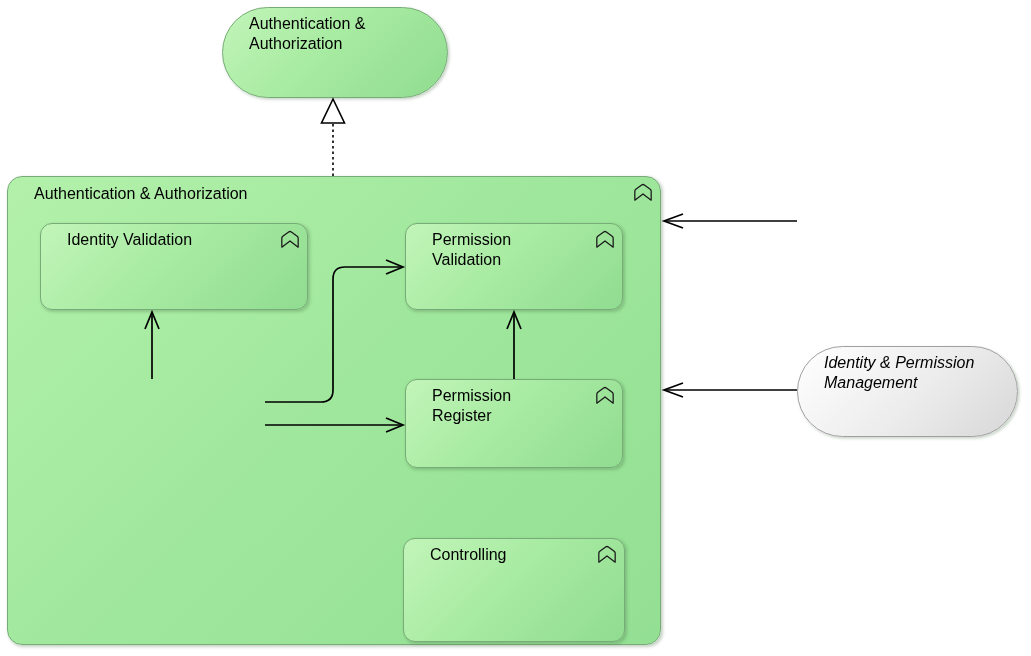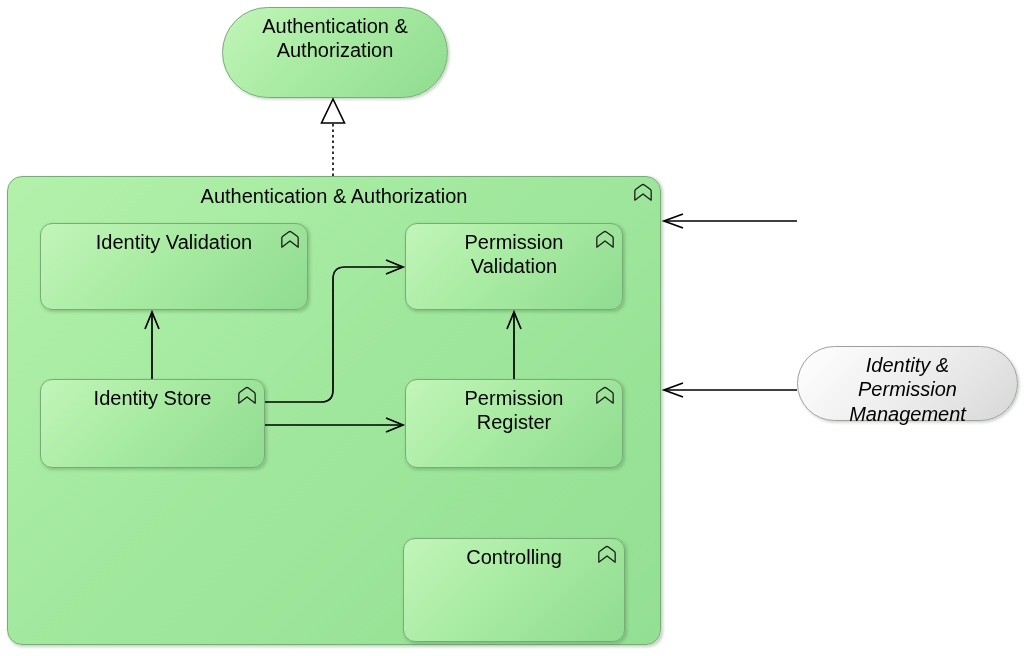--- a/index.html
+++ b/index.html
@@ -8,22 +8,22 @@
     width: 1031px;
     height: 656px;
     background: #ffffff;
     font-family: "Liberation Sans", sans-serif;
     color: #000;
     overflow: hidden;
   }
   .node {
     position: absolute;
     box-sizing: border-box;
-    text-align: center;
-    font-size: 20px;
+    text-align: left;
+    font-size: 16px;
     line-height: 1.22;
     border: 1px solid #77ab77;
     box-shadow: 1.5px 1.5px 3px rgba(70, 110, 70, 0.30);
     z-index: 2;
   }
   .green-el {
     background: linear-gradient(135deg, #c2f5b9 0%, #a8eba2 45%, #90dc90 100%);
   }
   .container-el {
     background: linear-gradient(135deg, #b3f1ab 0%, #9fe79c 50%, #93df93 100%);
@@ -94,44 +94,38 @@
   </div>
 
   <div class="node rrect green-el" style="left:405px; top:223px; width:218px; height:87px;">
     <span class="label">Permission
 Validation</span>
     <svg class="chev" viewBox="0 0 26 22">
       <path d="M4 20 V10.2 Q4 8.8 5.1 8 L11.5 3.3 Q13 2.2 14.5 3.3 L20.9 8 Q22 8.8 22 10.2 V20 L13 13.2 Z"></path>
     </svg>
   </div>
 
-  <div class="node rrect green-el" style="left:40px; top:379px; width:225px; height:89px;">
-    <span class="label">Identity Store</span>
-    <svg class="chev" viewBox="0 0 26 22">
-      <path d="M4 20 V10.2 Q4 8.8 5.1 8 L11.5 3.3 Q13 2.2 14.5 3.3 L20.9 8 Q22 8.8 22 10.2 V20 L13 13.2 Z"></path>
-    </svg>
-  </div>
 
   <div class="node rrect green-el" style="left:405px; top:379px; width:218px; height:89px;">
     <span class="label">Permission
 Register</span>
     <svg class="chev" viewBox="0 0 26 22">
       <path d="M4 20 V10.2 Q4 8.8 5.1 8 L11.5 3.3 Q13 2.2 14.5 3.3 L20.9 8 Q22 8.8 22 10.2 V20 L13 13.2 Z"></path>
     </svg>
   </div>
 
   <div class="node rrect green-el" style="left:403px; top:538px; width:222px; height:104px;">
     <span class="label">Controlling</span>
     <svg class="chev" viewBox="0 0 26 22">
       <path d="M4 20 V10.2 Q4 8.8 5.1 8 L11.5 3.3 Q13 2.2 14.5 3.3 L20.9 8 Q22 8.8 22 10.2 V20 L13 13.2 Z"></path>
     </svg>
   </div>
 
 
-  <div class="node stadium gray-el" style="left:797px; top:346px; width:221px; height:75px;">
+  <div class="node stadium gray-el" style="left:797px; top:346px; width:221px; height:91px;">
     <span class="label">Identity &amp; Permission
 Management</span>
   </div>
 
   <svg id="connectors" viewBox="0 0 1031 656">
 
     <g>
       <line class="dotted" x1="333" y1="176" x2="333" y2="124"></line>
       <polygon class="tri" points="333,99 321.5,123 344.5,123"></polygon>
     </g>

